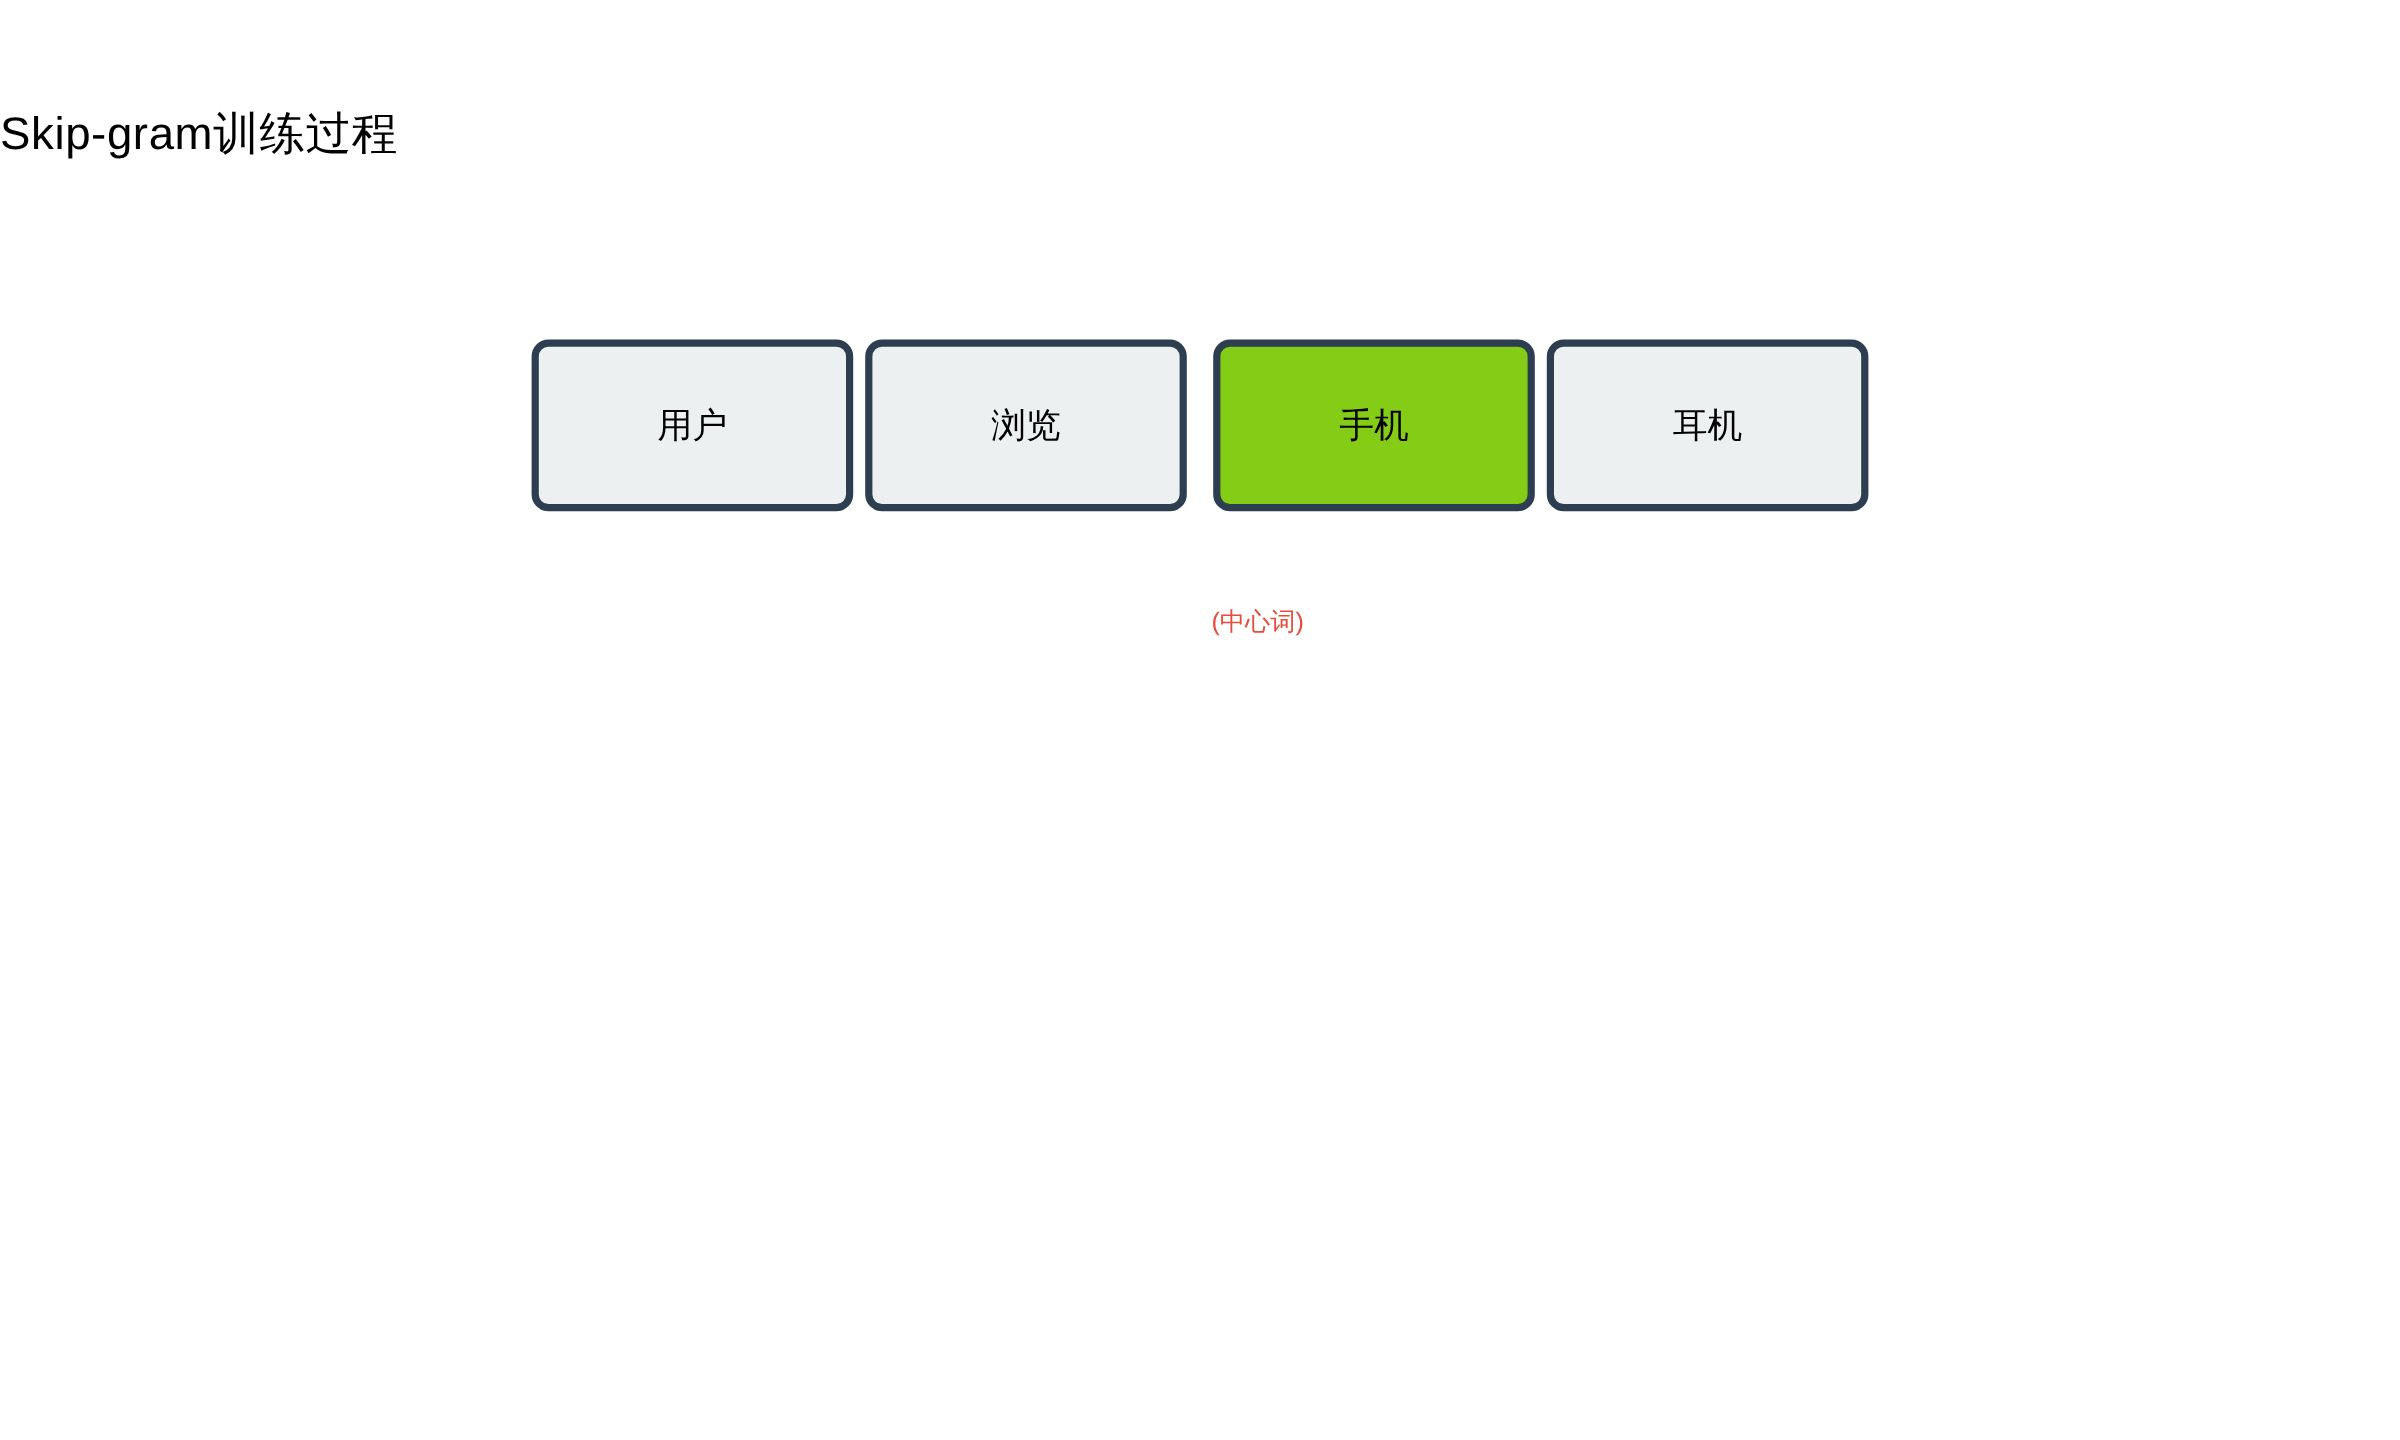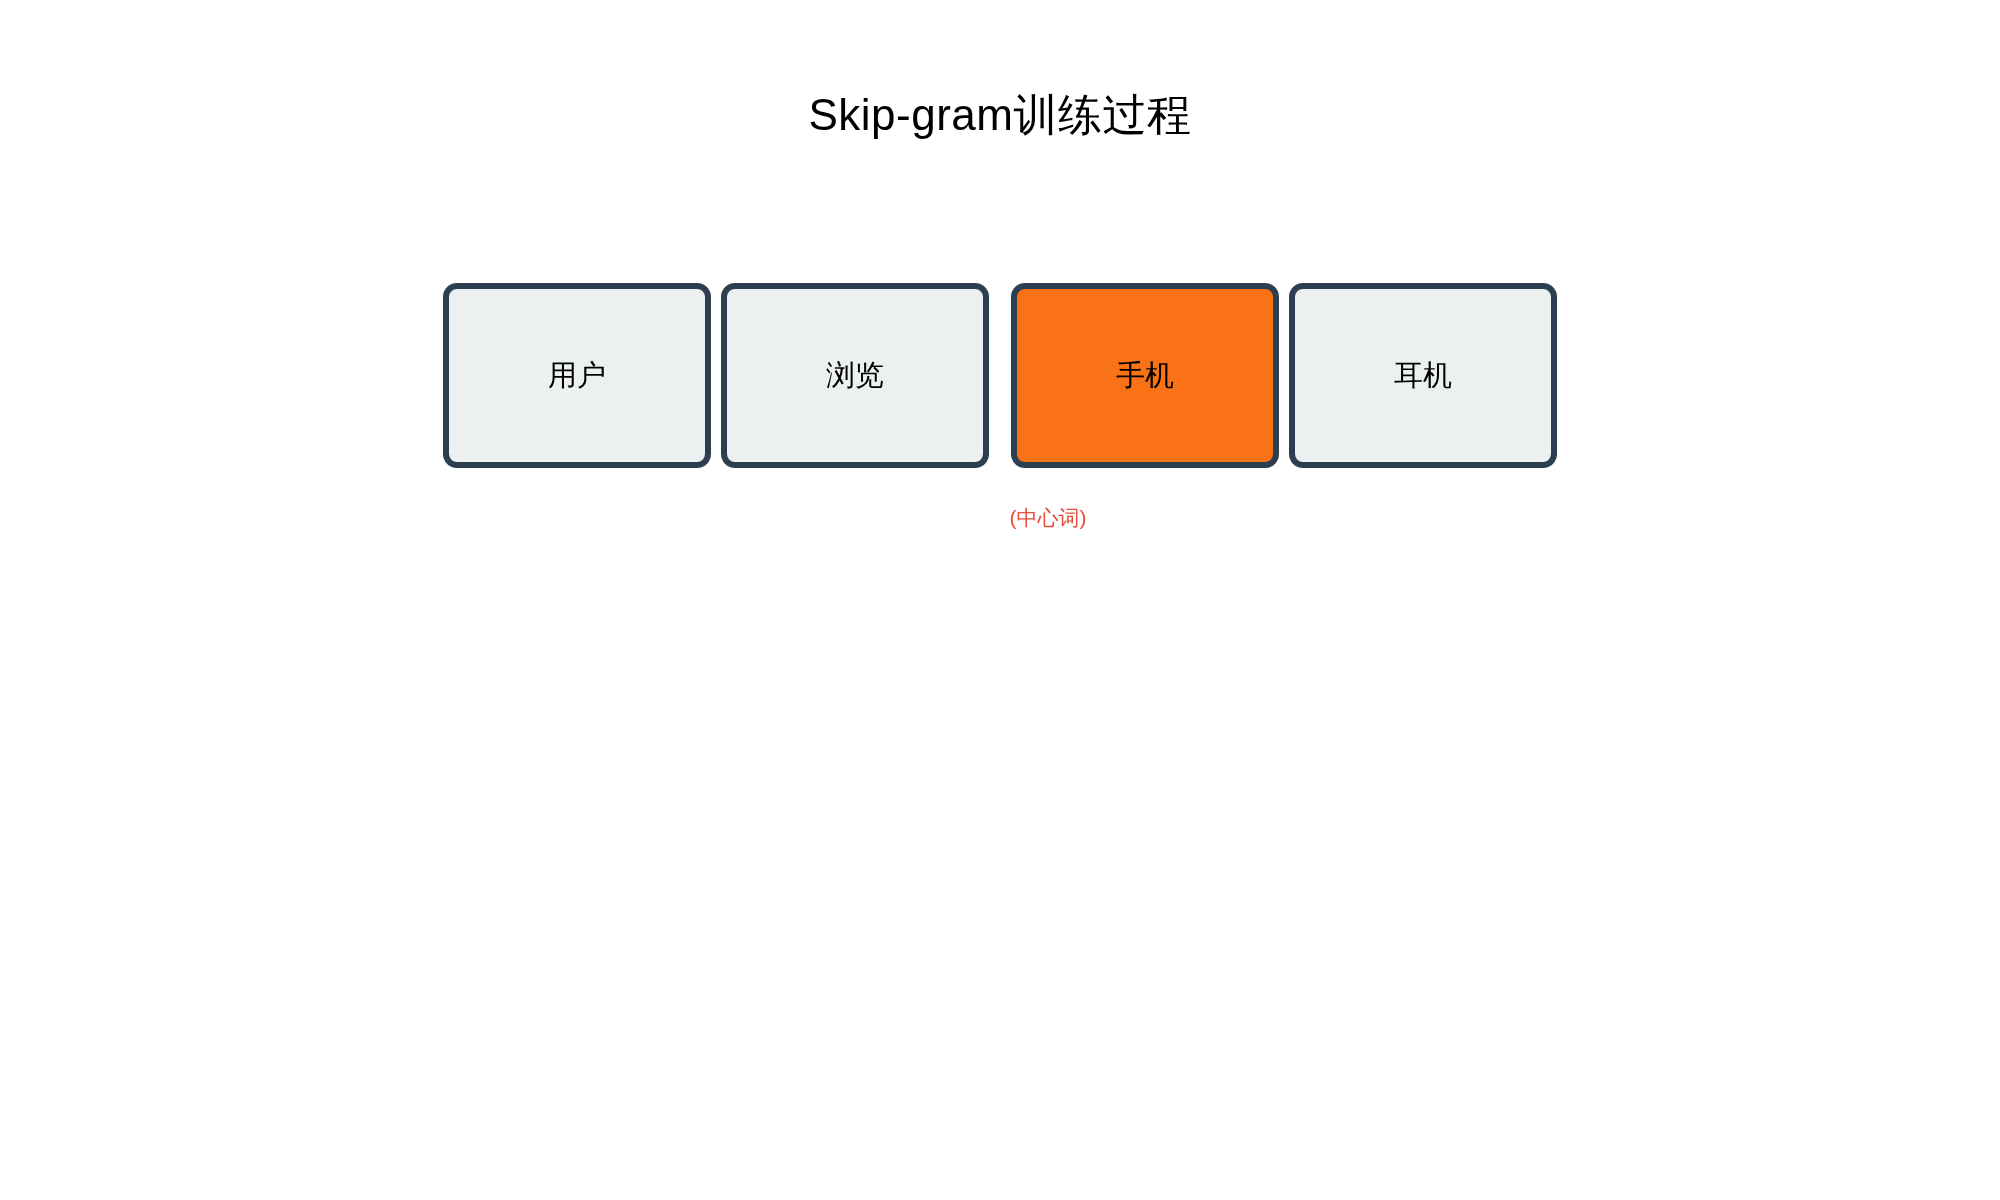--- a/index.html
+++ b/index.html
@@ -15,52 +15,51 @@
     height: 1200px;
     background: #ffffff;
     overflow: hidden;
   }
   .diagram-title {
     position: absolute;
     top: 86px;
     left: 0;
     width: 100%;
     margin: 0;
-    text-align: center;
-    font-size: 44px;
+    font-size: 38px;
     font-weight: 500;
     letter-spacing: 0.5px;
     color: #000000;
   }
   .word-row {
     position: absolute;
     top: 283px;
     left: 0;
     width: 100%;
     display: flex;
     justify-content: center;
     gap: 10px;
   }
   .word-box {
     box-sizing: border-box;
     width: 268px;
-    height: 185px;
+    height: 143px;
     background: #ecf0f1;
     border: 6px solid #2c3e50;
     border-radius: 14px;
     display: flex;
     align-items: center;
     justify-content: center;
     font-size: 29px;
     font-weight: 500;
     color: #000000;
     font-family: Liberation Serif, serif;
   }
   .word-box.center {
-    background: #f97316;
+    background: #84cc16;
     margin-left: 12px;
   }
   .center-word-label {
     position: absolute;
     top: 504px;
     left: 0;
     width: 100%;
     text-align: center;
     font-size: 21px;
     font-weight: 400;

